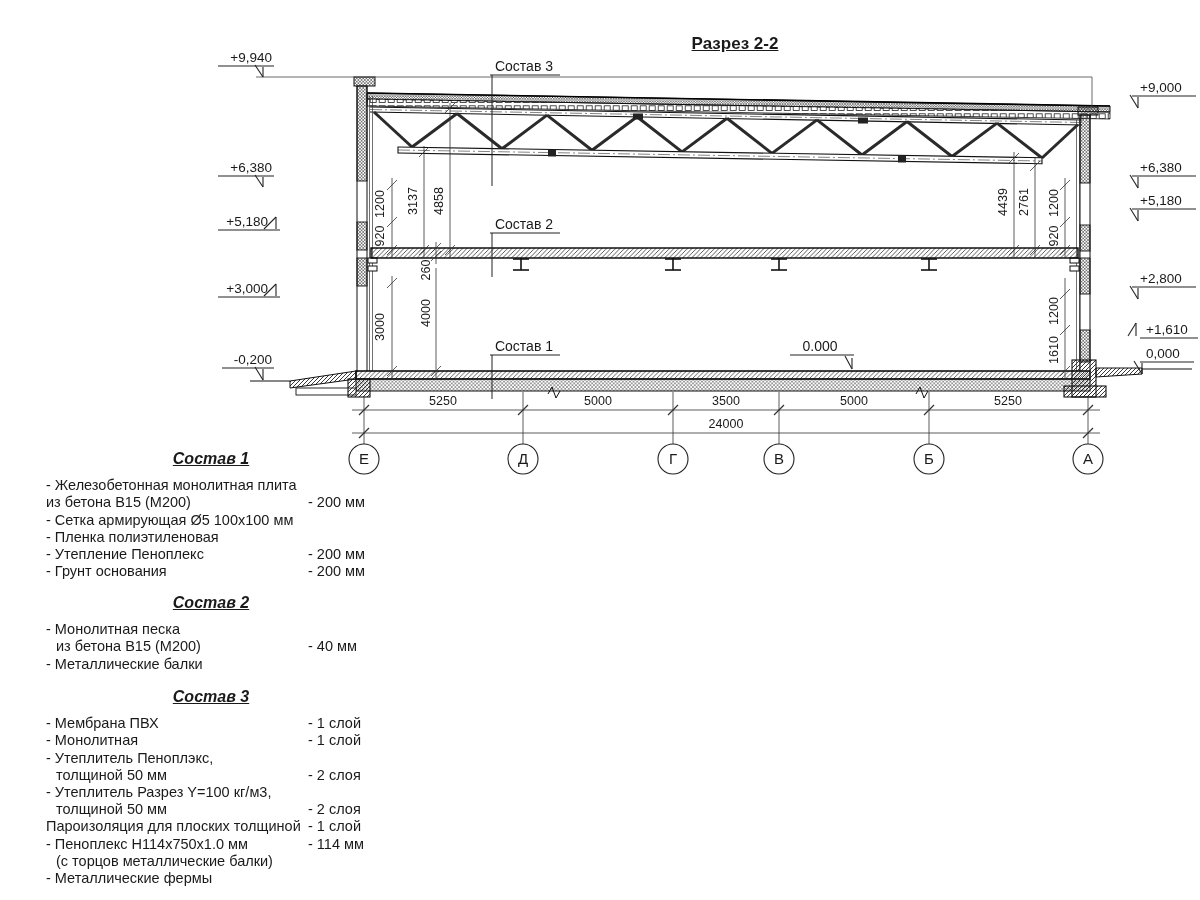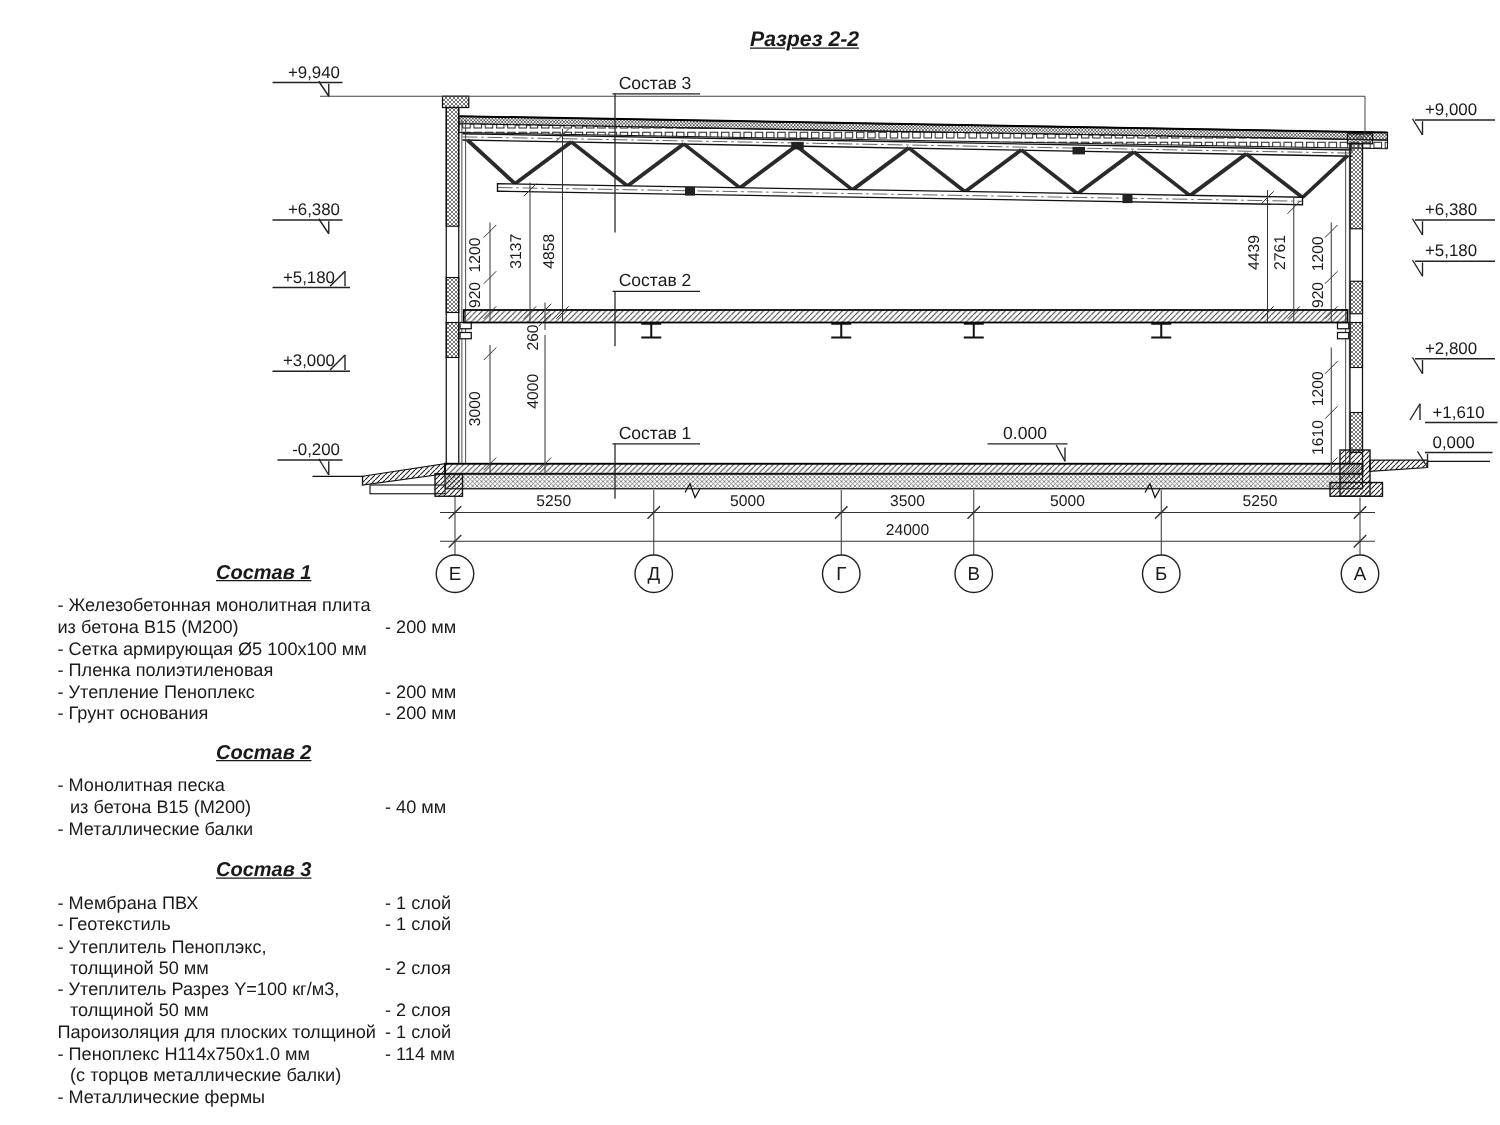--- a/index.html
+++ b/index.html
@@ -1,19 +1,19 @@
 <!DOCTYPE html>
 <html><head>
 <meta charset="utf-8">
 <style>
   html,body{margin:0;padding:0;background:#fff;}
   .page{position:relative;width:1200px;height:900px;background:#fff;overflow:hidden;
         font-family:"Liberation Sans",sans-serif;color:#1a1a1a;}
-  .title{position:absolute;left:600px;top:22px;width:270px;text-align:left;
-         font-style:italic;font-size:17px;font-weight:bold;text-decoration:underline;}
+  .title{position:absolute;left:600px;top:34px;width:270px;text-align:center;
+         font-size:17px;font-weight:bold;text-decoration:underline;}
   svg{position:absolute;left:0;top:0;}
   svg text{font-family:"Liberation Sans",sans-serif;fill:#1a1a1a;}
   .elev{font-size:13.5px;}
   .dim{font-size:12.5px;}
   .axisL{font-size:15px;}
   .callout{font-size:14px;}
   .comp{position:absolute;left:46px;width:330px;font-size:14.5px;line-height:17.2px;}
   .comp h3{margin:0 0 10px 0;text-align:center;font-size:16px;font-style:italic;
            font-weight:bold;text-decoration:underline;}
   .comp .row{position:relative;white-space:nowrap;}
@@ -369,21 +369,21 @@
   <div class="comp c2">
     <h3>Состав 2</h3>
     <div class="row"><span>- Монолитная песка</span></div>
     <div class="row ind"><span>из бетона В15 (М200)</span><span class="val">- 40 мм</span></div>
     <div class="row"><span>- Металлические балки</span></div>
   </div>
 
   <div class="comp c3">
     <h3>Состав 3</h3>
     <div class="row"><span>- Мембрана ПВХ</span><span class="val">- 1 слой</span></div>
-    <div class="row"><span>- Геотекстиль</span><span class="val">- 1 слой</span></div>
+    <div class="row"><span>- Монолитная</span><span class="val">- 1 слой</span></div>
     <div class="row"><span>- Утеплитель Пеноплэкс,</span></div>
     <div class="row ind"><span>толщиной 50 мм</span><span class="val">- 2 слоя</span></div>
     <div class="row"><span>- Утеплитель Разрез Y=100 кг/м3,</span></div>
     <div class="row ind"><span>толщиной 50 мм</span><span class="val">- 2 слоя</span></div>
     <div class="row"><span>Пароизоляция для плоских толщиной</span><span class="val">- 1 слой</span></div>
     <div class="row"><span>- Пеноплекс Н114х750х1.0 мм</span><span class="val">- 114 мм</span></div>
     <div class="row ind"><span>(с торцов металлические балки)</span></div>
     <div class="row"><span>- Металлические фермы</span></div>
   </div>
 </div>

